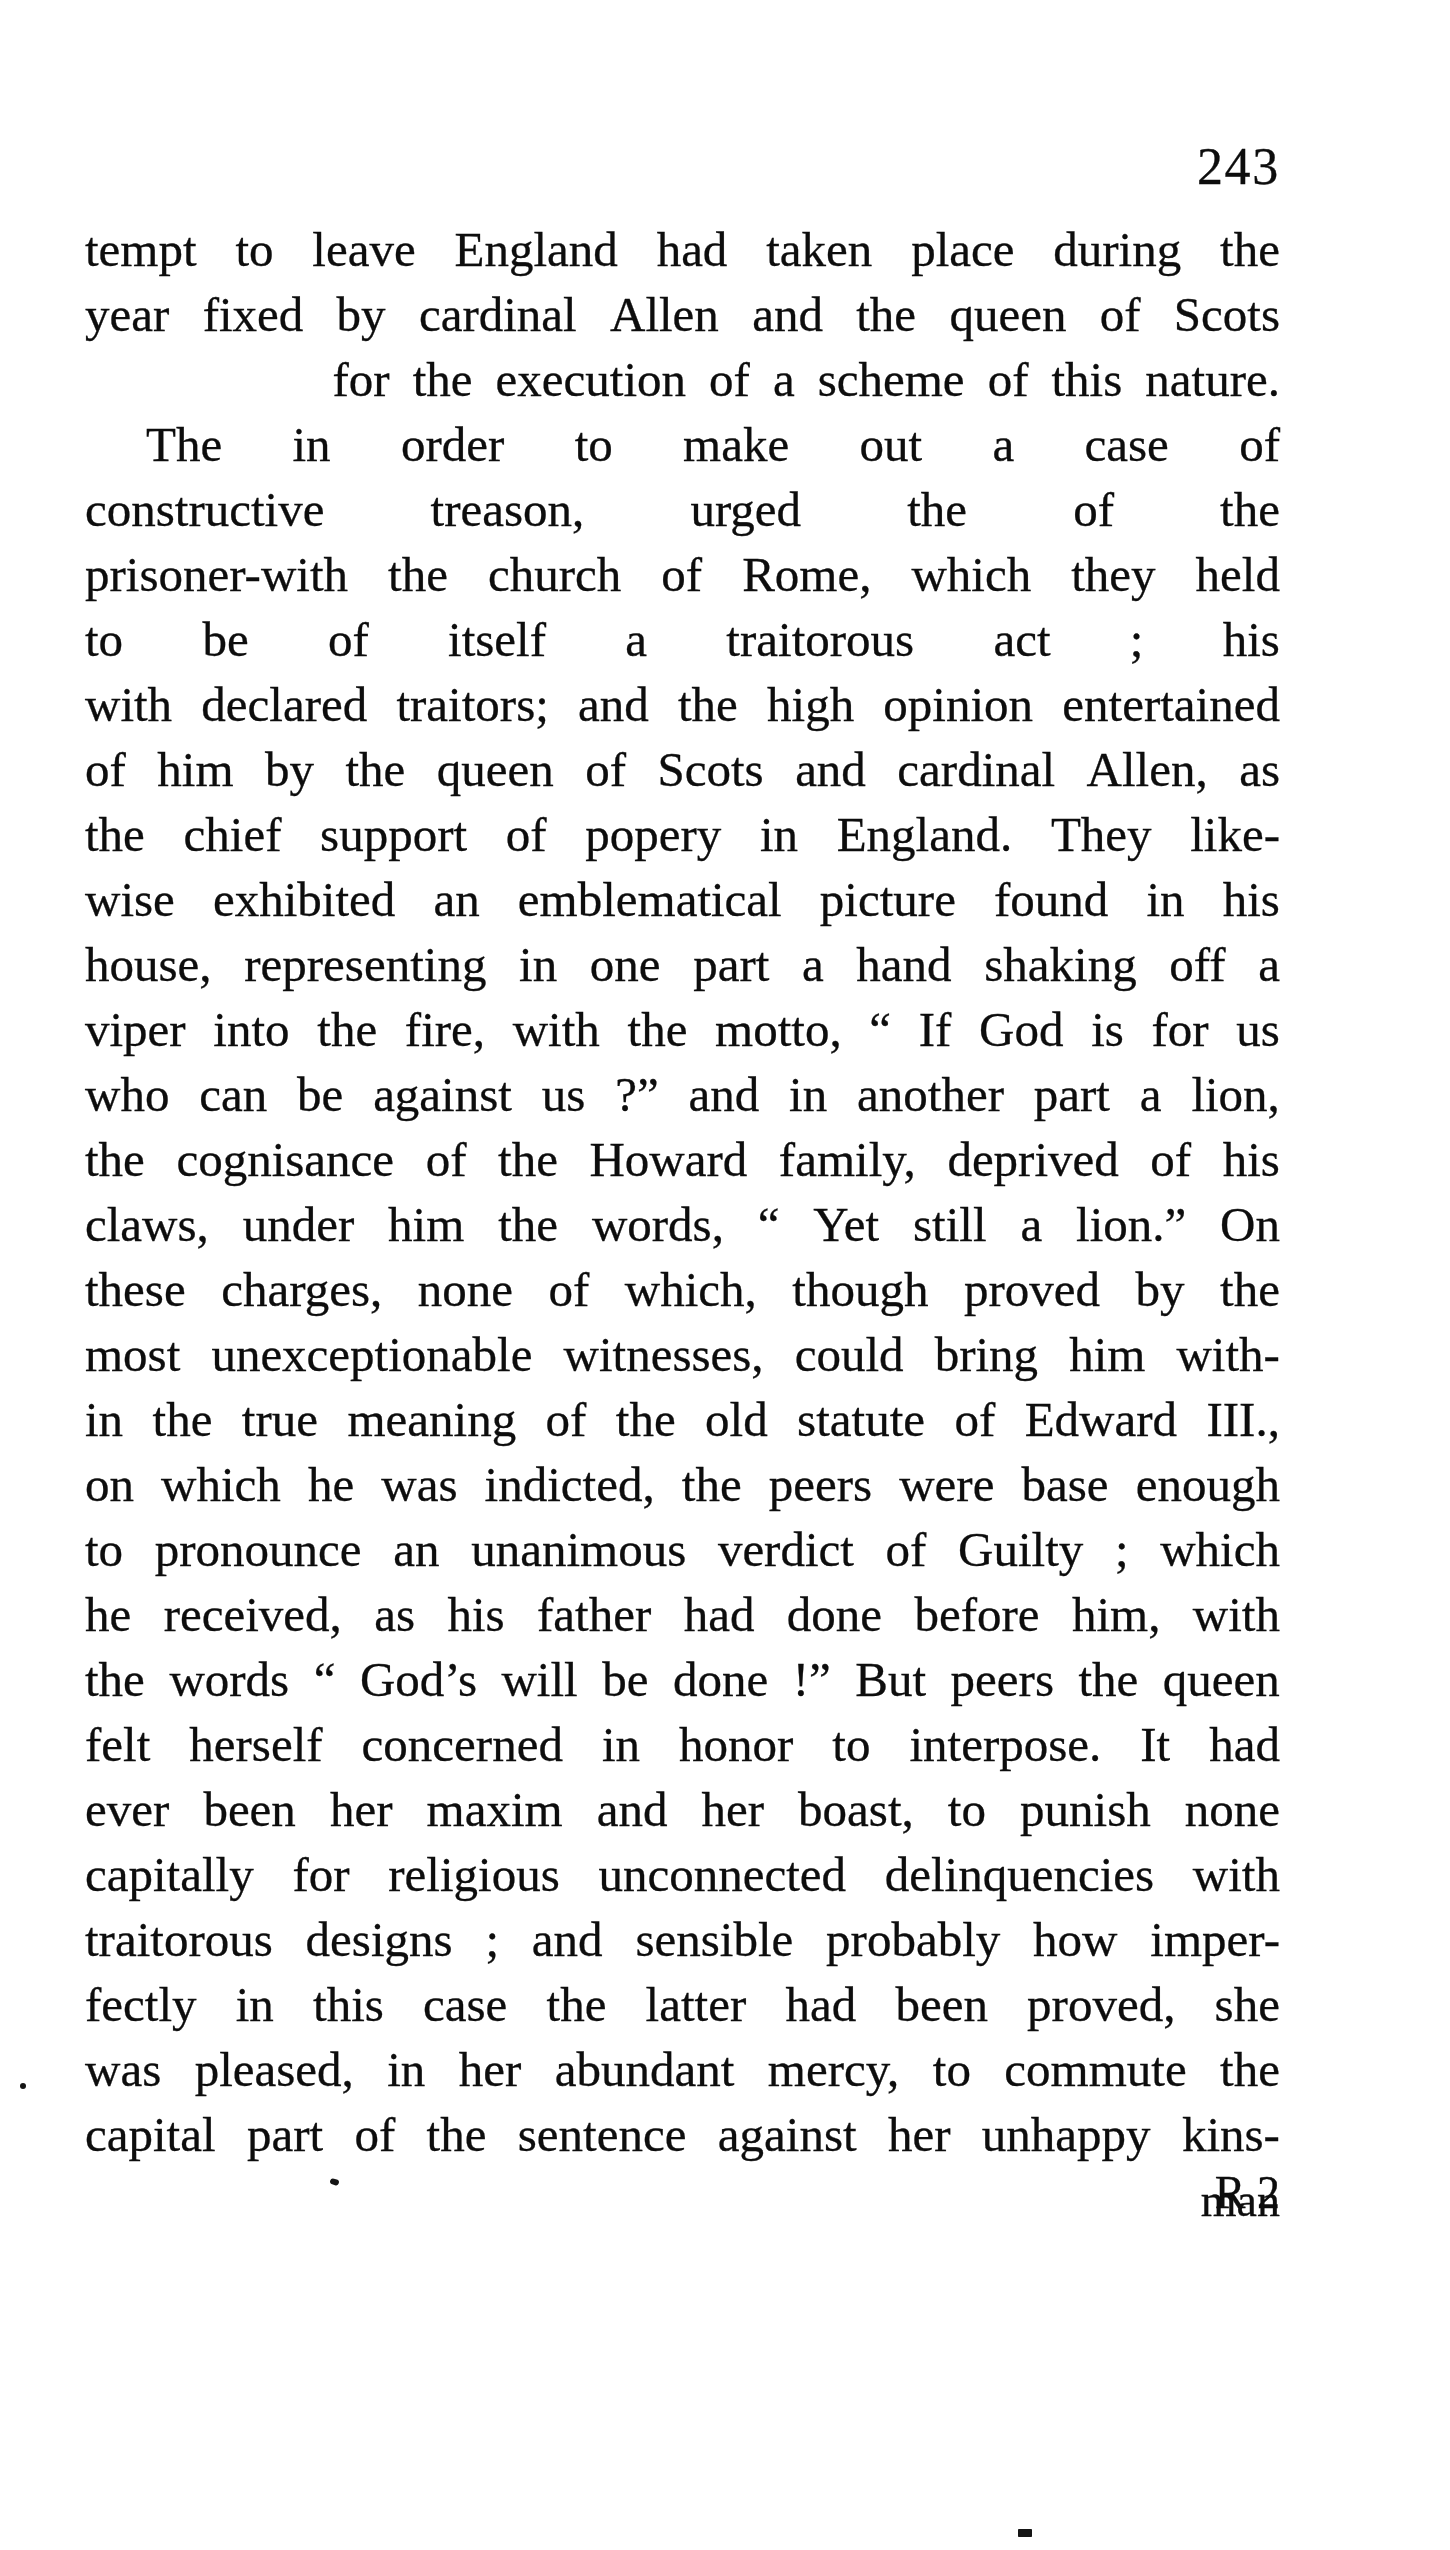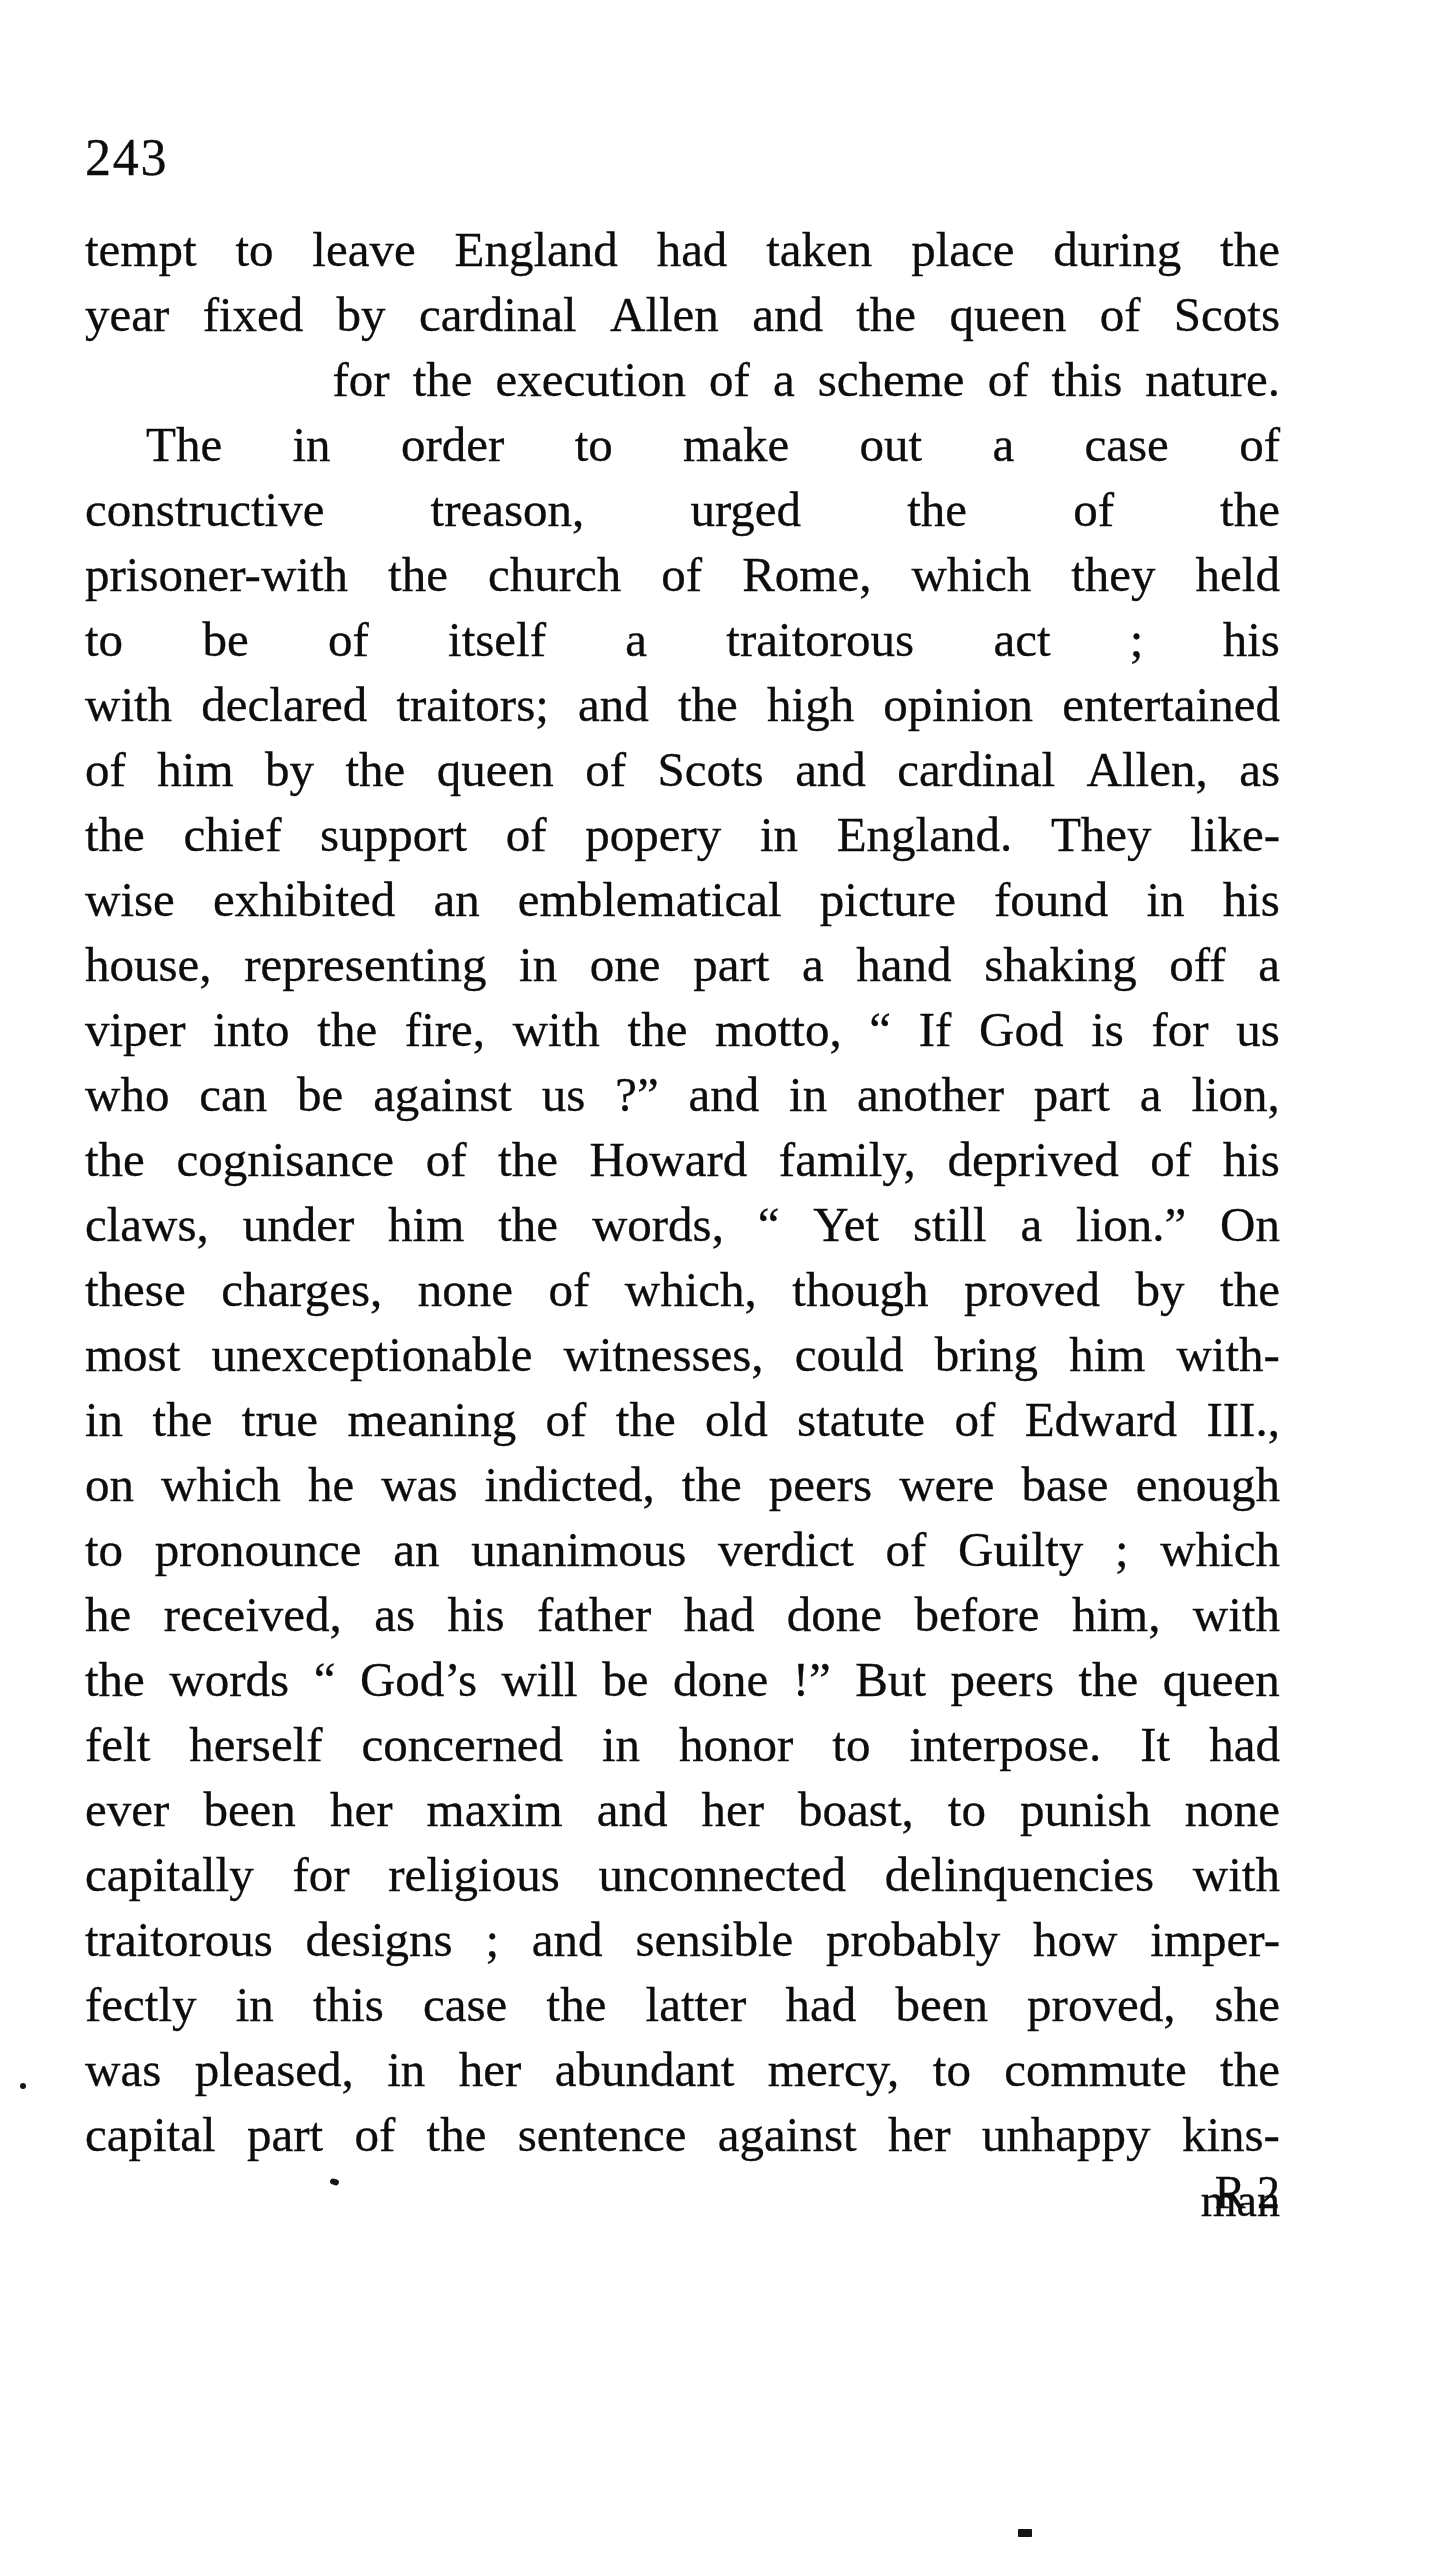--- a/index.html
+++ b/index.html
@@ -14,24 +14,24 @@
     color: #0d0d0d;
     font-family: "Liberation Serif", serif;
     overflow: hidden;
   }
   .page {
     position: absolute;
     inset: 0;
   }
   .page-number {
     position: absolute;
-    top: 128px;
+    top: 137px;
     left: 85px;
     width: 1195px;
-    text-align: left;
+    text-align: right;
     font-size: 52px;
     letter-spacing: 1.7px;
     -webkit-text-stroke: 0.3px currentColor;
   }
   .text-column {
     position: absolute;
     left: 85px;
     top: 217px;
     width: 1195px;
     font-size: 49px;

